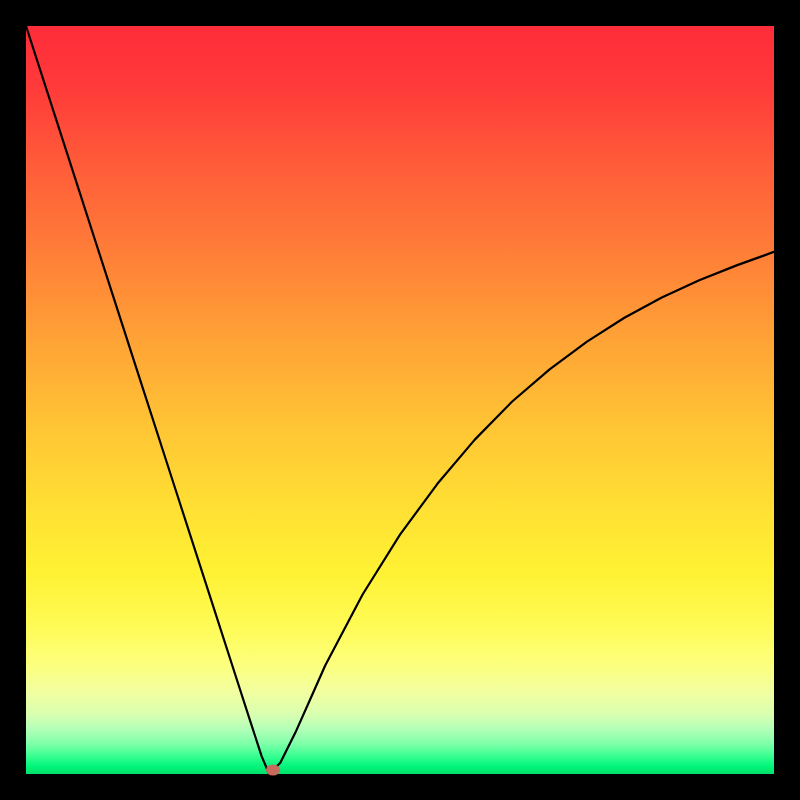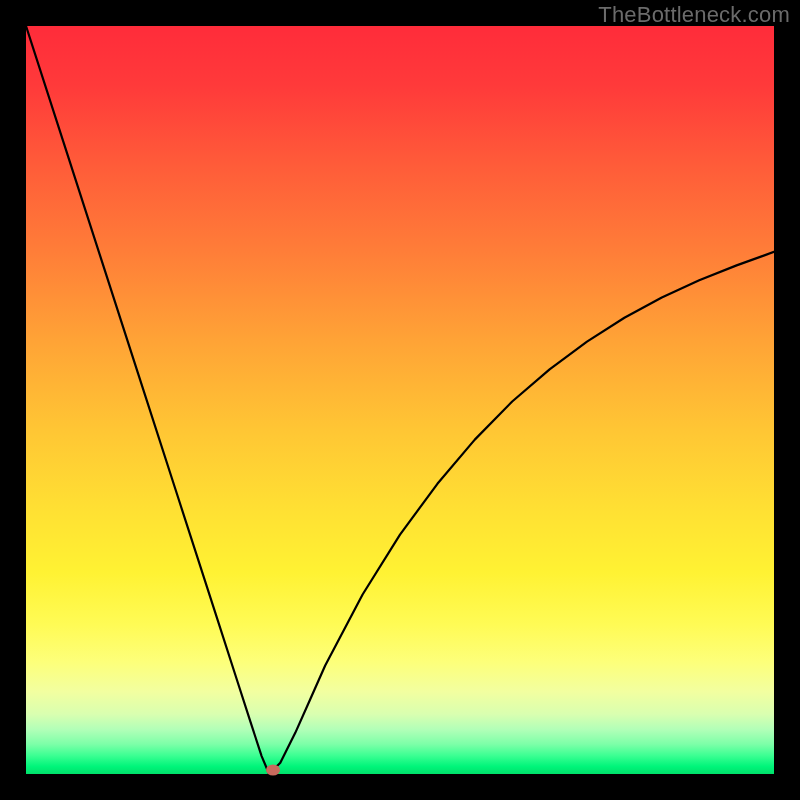--- a/index.html
+++ b/index.html
@@ -64,21 +64,20 @@
     height: 11px;
     background: #c86a5d;
     border-radius: 50%;
     transform: translate(-50%, -50%);
   }
 </style>
 </head>
 <body>
 
 <div class="container">
-  <div class="watermark">TheBottleneck.com</div>
 
   <div class="plot-area">
     <div class="gradient-bg"></div>
     <svg class="curve" viewBox="0 0 748 748" preserveAspectRatio="none">
       <path id="curve-path" fill="none" stroke="#000" stroke-width="2.2" stroke-linejoin="round" stroke-linecap="round" d="M0.00 0.00 L37.40 115.94 L74.80 231.88 L112.20 347.82 L149.60 463.76 L187.00 579.70 L209.44 649.26 L224.40 695.64 L235.62 730.05 L243.10 748.00 L254.32 736.78 L269.28 706.86 L284.24 673.20 L299.20 639.54 L336.60 568.48 L374.00 508.64 L411.40 457.78 L448.80 413.64 L486.20 375.50 L523.60 343.33 L561.00 315.66 L598.40 291.72 L635.80 271.52 L673.20 254.32 L710.60 239.36 L748.00 225.90"></path>
     </svg>
     <div id="marker" class="marker" style="left: 246.84px; top: 744.26px;"></div>
   </div>
 </div>
 

